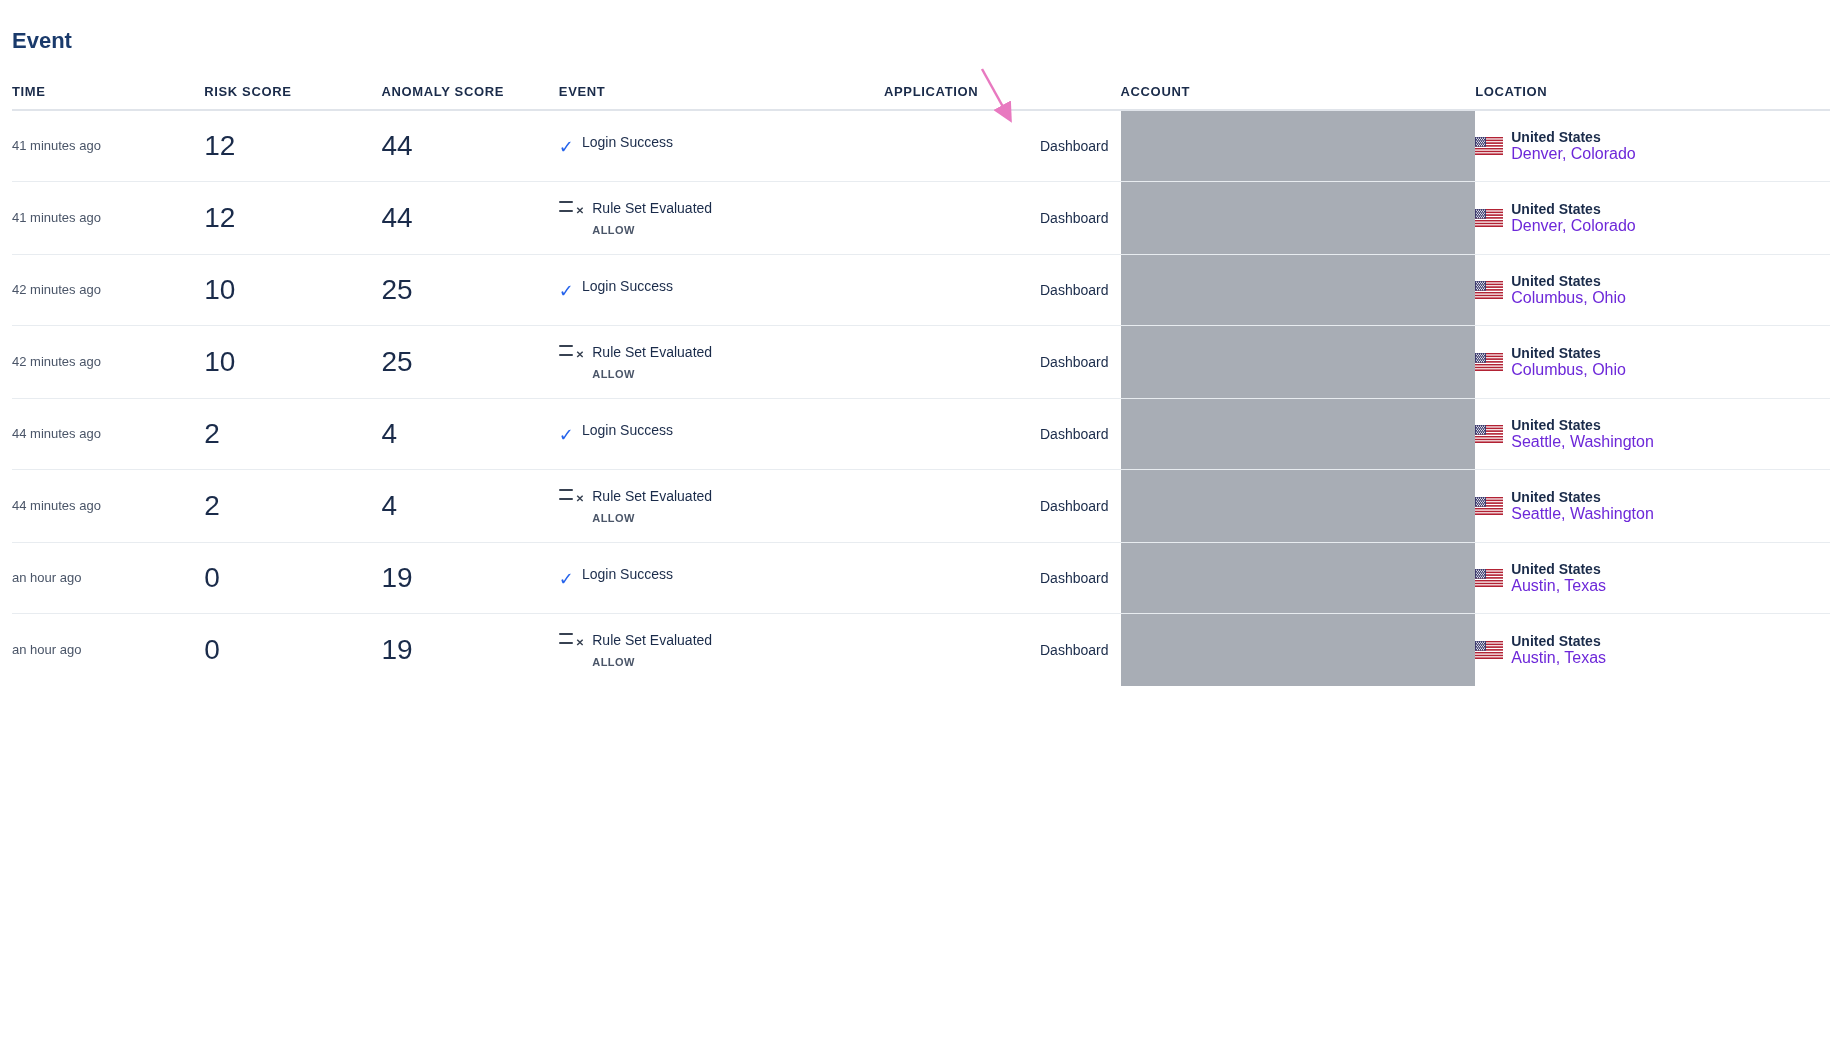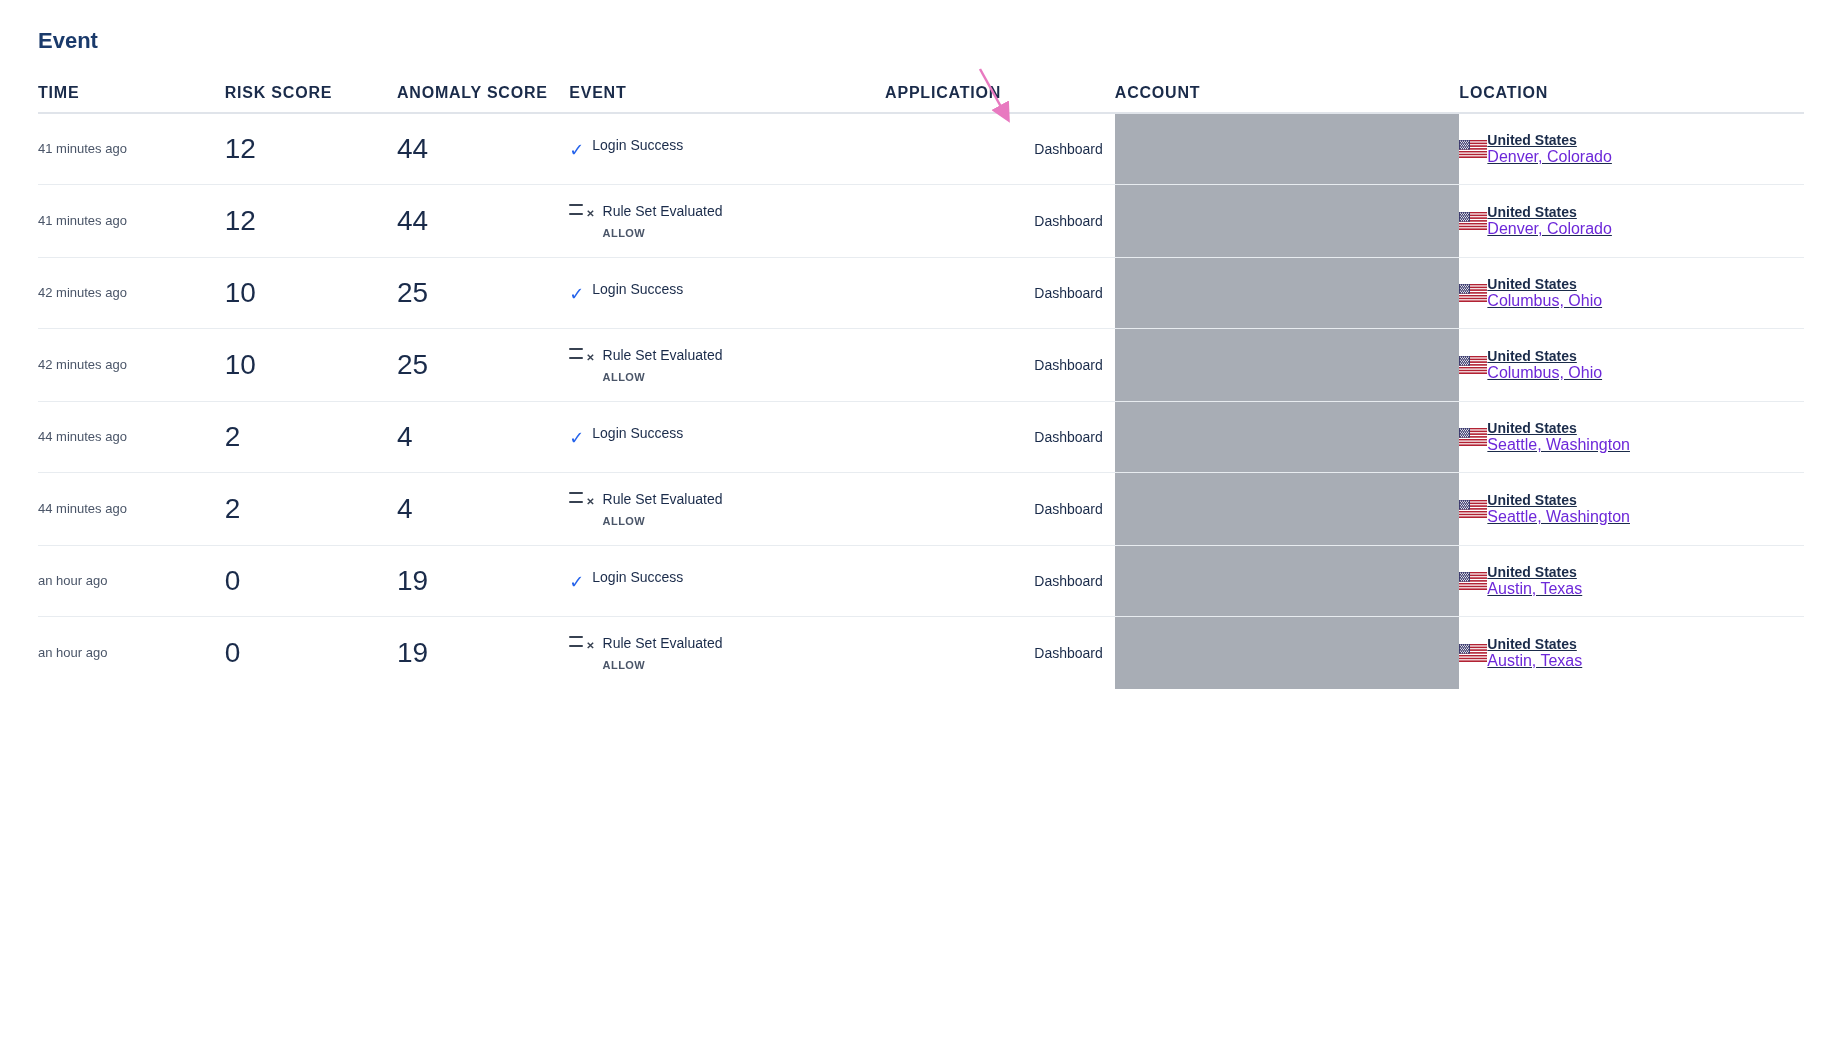--- a/index.html
+++ b/index.html
@@ -3,38 +3,38 @@
   <meta charset="utf-8">
   <style>
     * { box-sizing: border-box; margin: 0; padding: 0; }
     body {
       font-family: -apple-system, BlinkMacSystemFont, 'Segoe UI', Helvetica, Arial, sans-serif;
       background: #fff;
       color: #1a2b4a;
       font-size: 14px;
     }
     .container {
-      padding: 28px 38px;
+      padding: 28px 12px;
       max-width: 1842px;
     }
     .section-title {
       font-size: 22px;
       font-weight: 700;
       color: #1a3a6b;
       margin-bottom: 20px;
     }
     .event-table {
       width: 100%;
       border-collapse: collapse;
     }
     .event-table thead tr {
       border-bottom: 2px solid #e0e4ea;
     }
     .event-table th {
-      font-size: 16px;
+      font-size: 13px;
       font-weight: 700;
       color: #1a2b4a;
       letter-spacing: 0.05em;
       text-transform: uppercase;
       padding: 10px 12px 10px 0;
       text-align: left;
       vertical-align: bottom;
     }
     .event-table tbody tr {
       border-bottom: 1px solid #e8ecf0;
@@ -87,22 +87,21 @@
       margin-top: 8px;
     }
     .check-icon {
       color: #2563eb;
       font-size: 18px;
       font-weight: 300;
     }
     .location-cell {
       display: flex;
       align-items: center;
-      gap: 0;
-      text-decoration: underline;
+      gap: 8px;
     }
     .flag-icon {
       width: 28px;
       height: 18px;
       flex-shrink: 0;
     }
     .location-country {
       font-weight: 700;
       color: #1a2b4a;
     }

